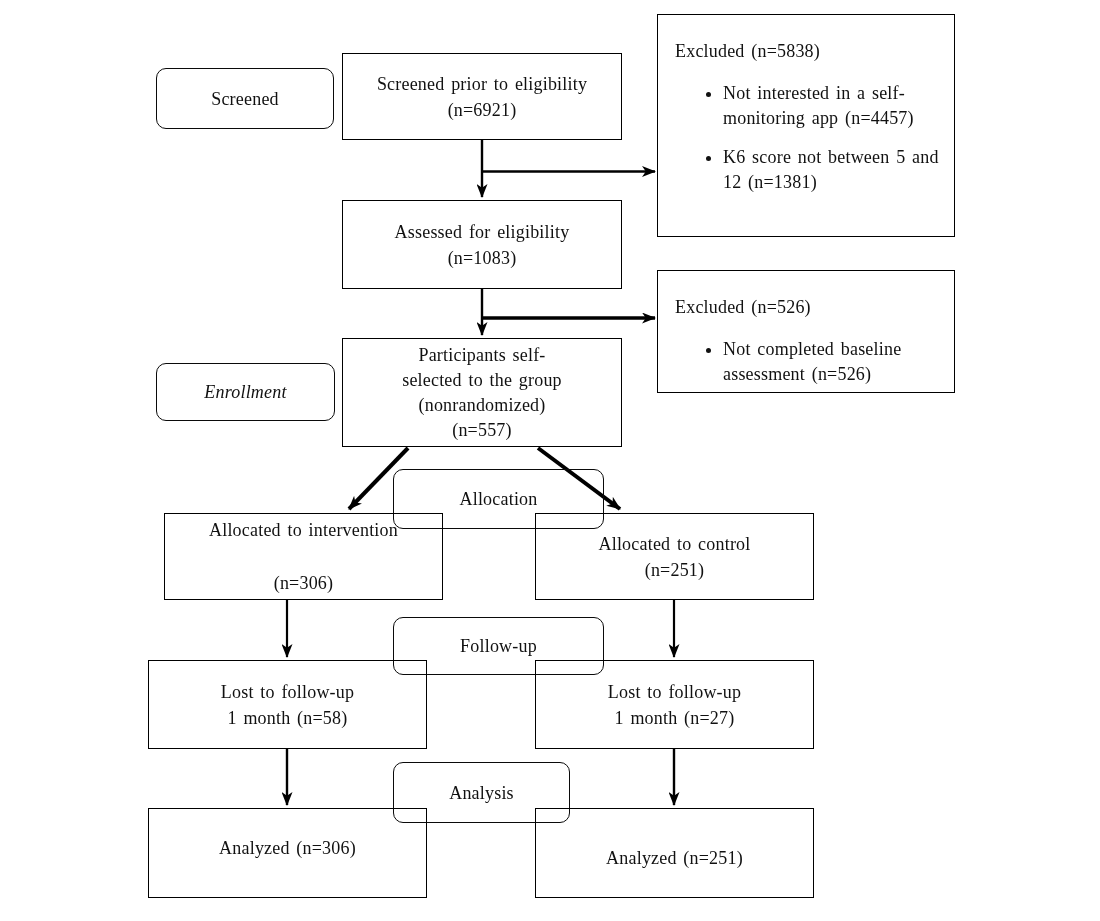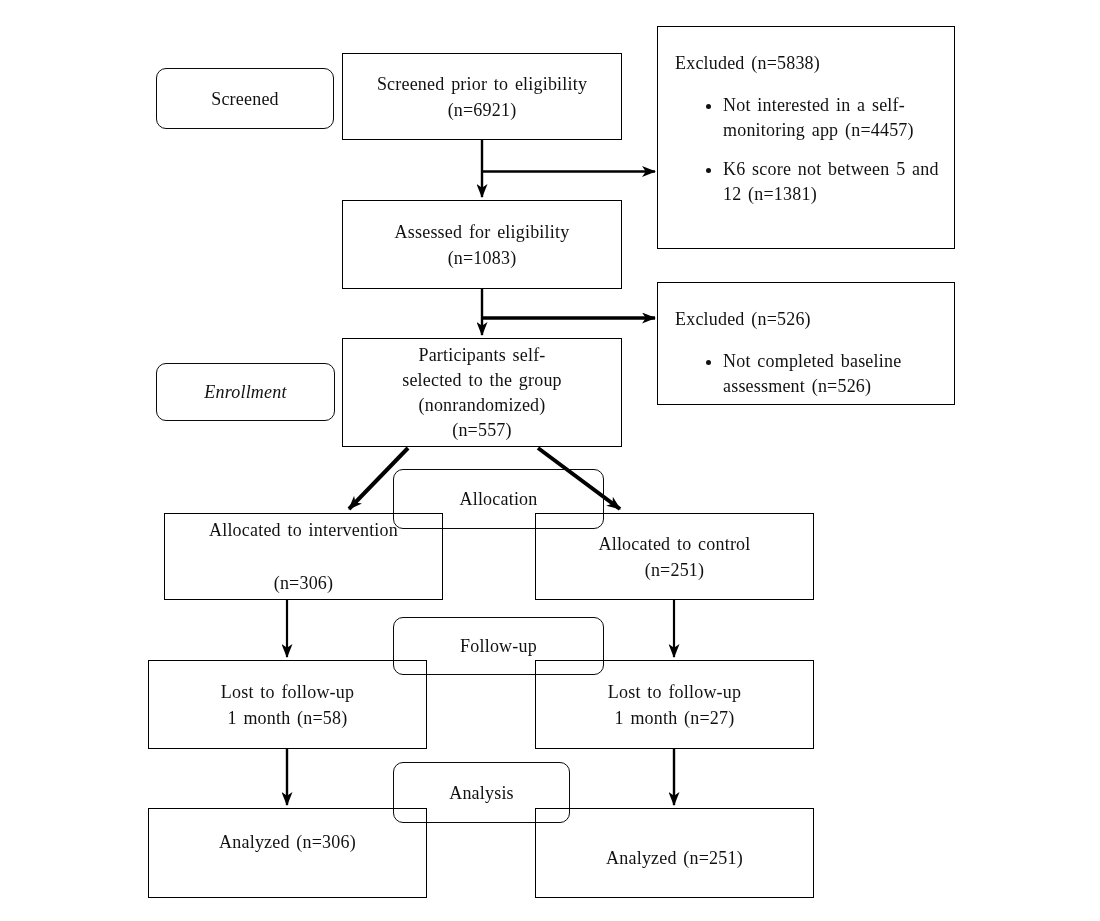--- a/index.html
+++ b/index.html
@@ -28,21 +28,20 @@
     word-spacing: 2px;
   }
   .stage {
     border: 1.3px solid #0a0a0a;
     border-radius: 10px;
   }
   .side {
     display: block;
     text-align: left;
     padding: 24px 0 8px 17px;
-    margin-top: 12px;
   }
   .side .ex-title { line-height: 25px; }
   .side ul {
     margin: 17px 0 0 30px;
     padding: 0 0 0 18px;
     list-style: disc;
   }
   .side li {
     margin: 0 0 14px 0;
     line-height: 25px;
@@ -138,21 +137,21 @@
   <div class="box" style="left:148px; top:660px; width:279px; height:89px;">
     <div>Lost to follow-up</div>
     <div>1 month (n=58)</div>
   </div>
 
   <div class="box" style="left:535px; top:660px; width:279px; height:89px;">
     <div>Lost to follow-up</div>
     <div>1 month (n=27)</div>
   </div>
 
-  <div class="box" style="left:148px; top:808px; width:279px; height:90px; justify-content:flex-start; padding-top:20px;">
+  <div class="box" style="left:148px; top:808px; width:279px; height:90px; justify-content:flex-start; padding-top:26px;">
     <div>Analyzed (n=306)</div>
   </div>
 
   <div class="box" style="left:535px; top:808px; width:279px; height:90px; justify-content:flex-start; padding-top:36px;">
     <div>Analyzed (n=251)</div>
   </div>
 
 </div>
 
 </body></html>

